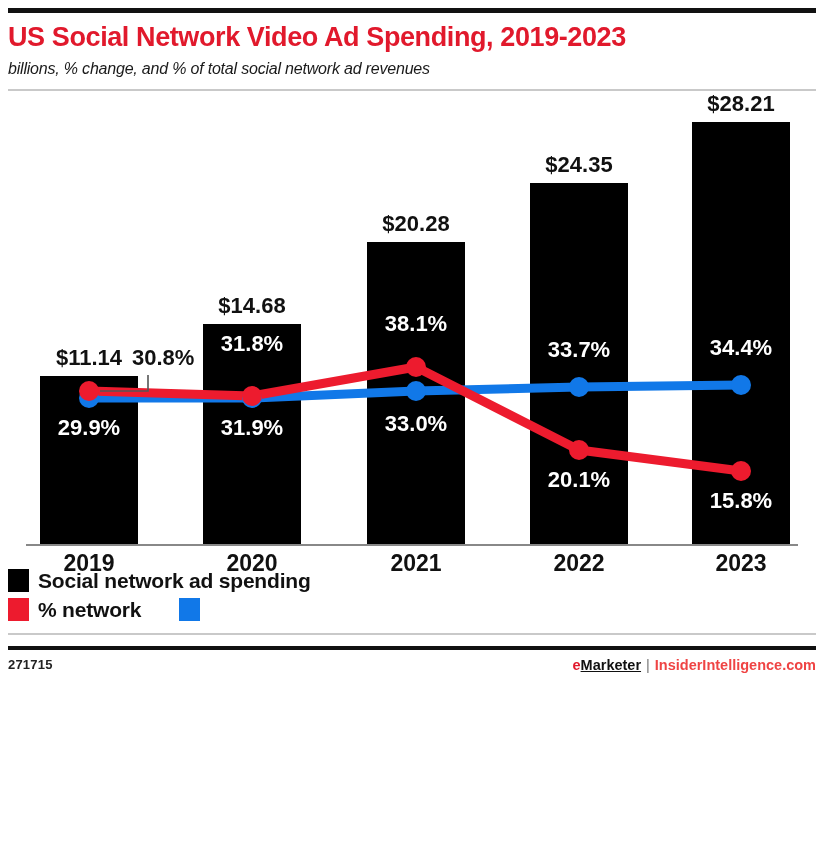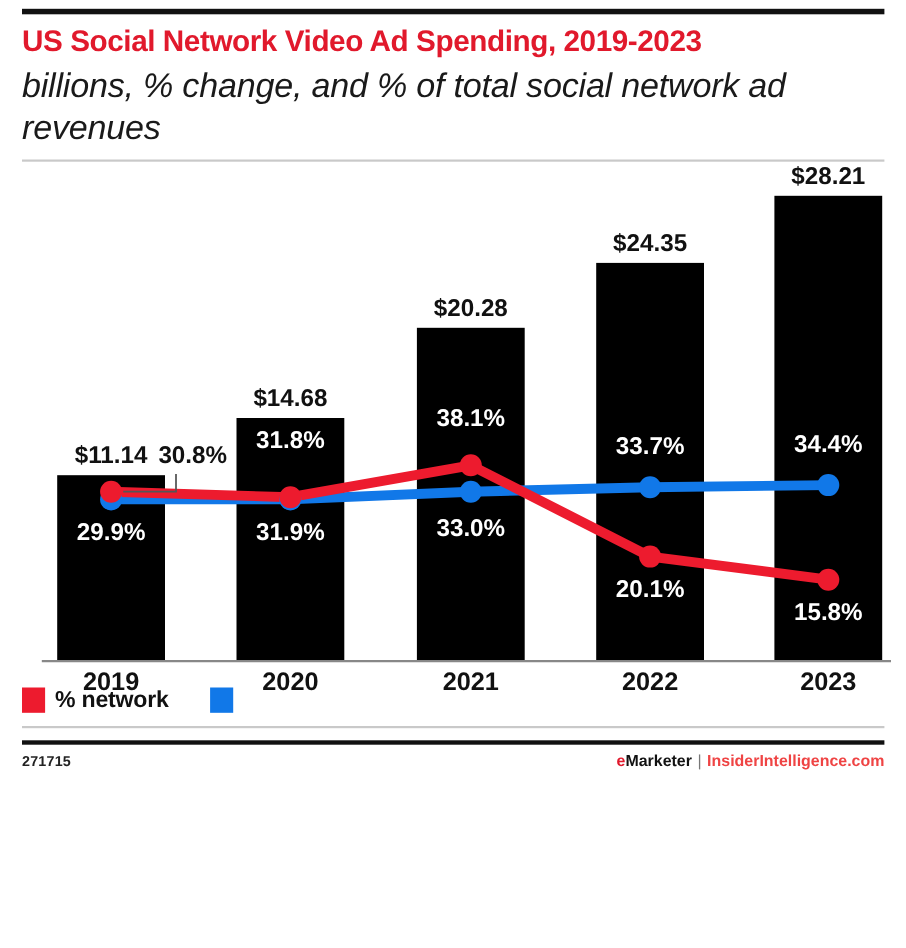--- a/index.html
+++ b/index.html
@@ -6,40 +6,40 @@
   body{
     width:824px;height:862px;
     font-family:"Liberation Sans", sans-serif;
     color:#111;
     overflow:hidden;
     position:relative;
   }
   .sheet{
     width:824px;height:862px;
     box-sizing:border-box;
-    padding:0 20px;
+    padding:0 8px;
     position:relative;
     display:flex;
     flex-direction:column;
   }
   .rule-top{
     height:5px;background:#111;margin-top:8px;width:100%;
   }
   .title{
     color:#E1192C;
     font-size:27px;
     font-weight:bold;
     letter-spacing:-0.4px;
     line-height:1.15;
     margin-top:9px;
     white-space:nowrap;
   }
   .subtitle{
     font-style:italic;
-    font-size:31px;
+    font-size:16px;
     font-weight:500;
     line-height:1.22;
     margin-top:6px;
     color:#1a1a1a;
     letter-spacing:-0.2px;
     max-width:760px;
   }
   .rule-thin{
     height:2px;background:#c9c9c9;width:100%;margin-top:10px;
   }
@@ -86,21 +86,21 @@
     display:flex;justify-content:space-between;
     margin-top:7px;
   }
   .footer-id{
     font-size:13px;font-weight:bold;color:#222;letter-spacing:0.2px;
   }
   .footer-brand{
     font-size:14.5px;font-weight:bold;white-space:nowrap;
   }
   .brand-e{color:#E1192C;}
-  .brand-mk{color:#111;}
+  .brand-mk{color:#111;text-decoration:underline;}
   .brand-sep{color:#777;padding:0 5px;font-weight:normal;}
   .brand-ii{color:#ef4444;}
 </style>
 </head>
 <body>
 
 <div class="sheet">
 
   <div class="rule-top"></div>
 
@@ -158,20 +158,24 @@
           <text x="244" y="478" text-anchor="middle" font-family="&quot;Liberation Sans&quot;, sans-serif" font-size="23" font-weight="bold" fill="#111">2020</text>
           <text x="408" y="478" text-anchor="middle" font-family="&quot;Liberation Sans&quot;, sans-serif" font-size="23" font-weight="bold" fill="#111">2021</text>
           <text x="571" y="478" text-anchor="middle" font-family="&quot;Liberation Sans&quot;, sans-serif" font-size="23" font-weight="bold" fill="#111">2022</text>
           <text x="733" y="478" text-anchor="middle" font-family="&quot;Liberation Sans&quot;, sans-serif" font-size="23" font-weight="bold" fill="#111">2023</text>
         </g>
     </svg>
   </div>
 
   <div class="legend">
     <div class="legend-row">
+      <span class="swatch" id="sw0" style="background: rgb(0, 0, 0);"></span>
+      <span class="legend-label">Social network ad spending</span>
+    </div>
+    <div class="legend-row">
       <span class="swatch" id="sw1" style="background: rgb(237, 27, 46);"></span>
       <span class="legend-label">% network</span>
       <span class="legend-gap"></span>
       <span class="swatch" id="sw2" style="background: rgb(17, 120, 232);"></span>
     </div>
   </div>
 
   <div class="rule-thin2"></div>
 
 

